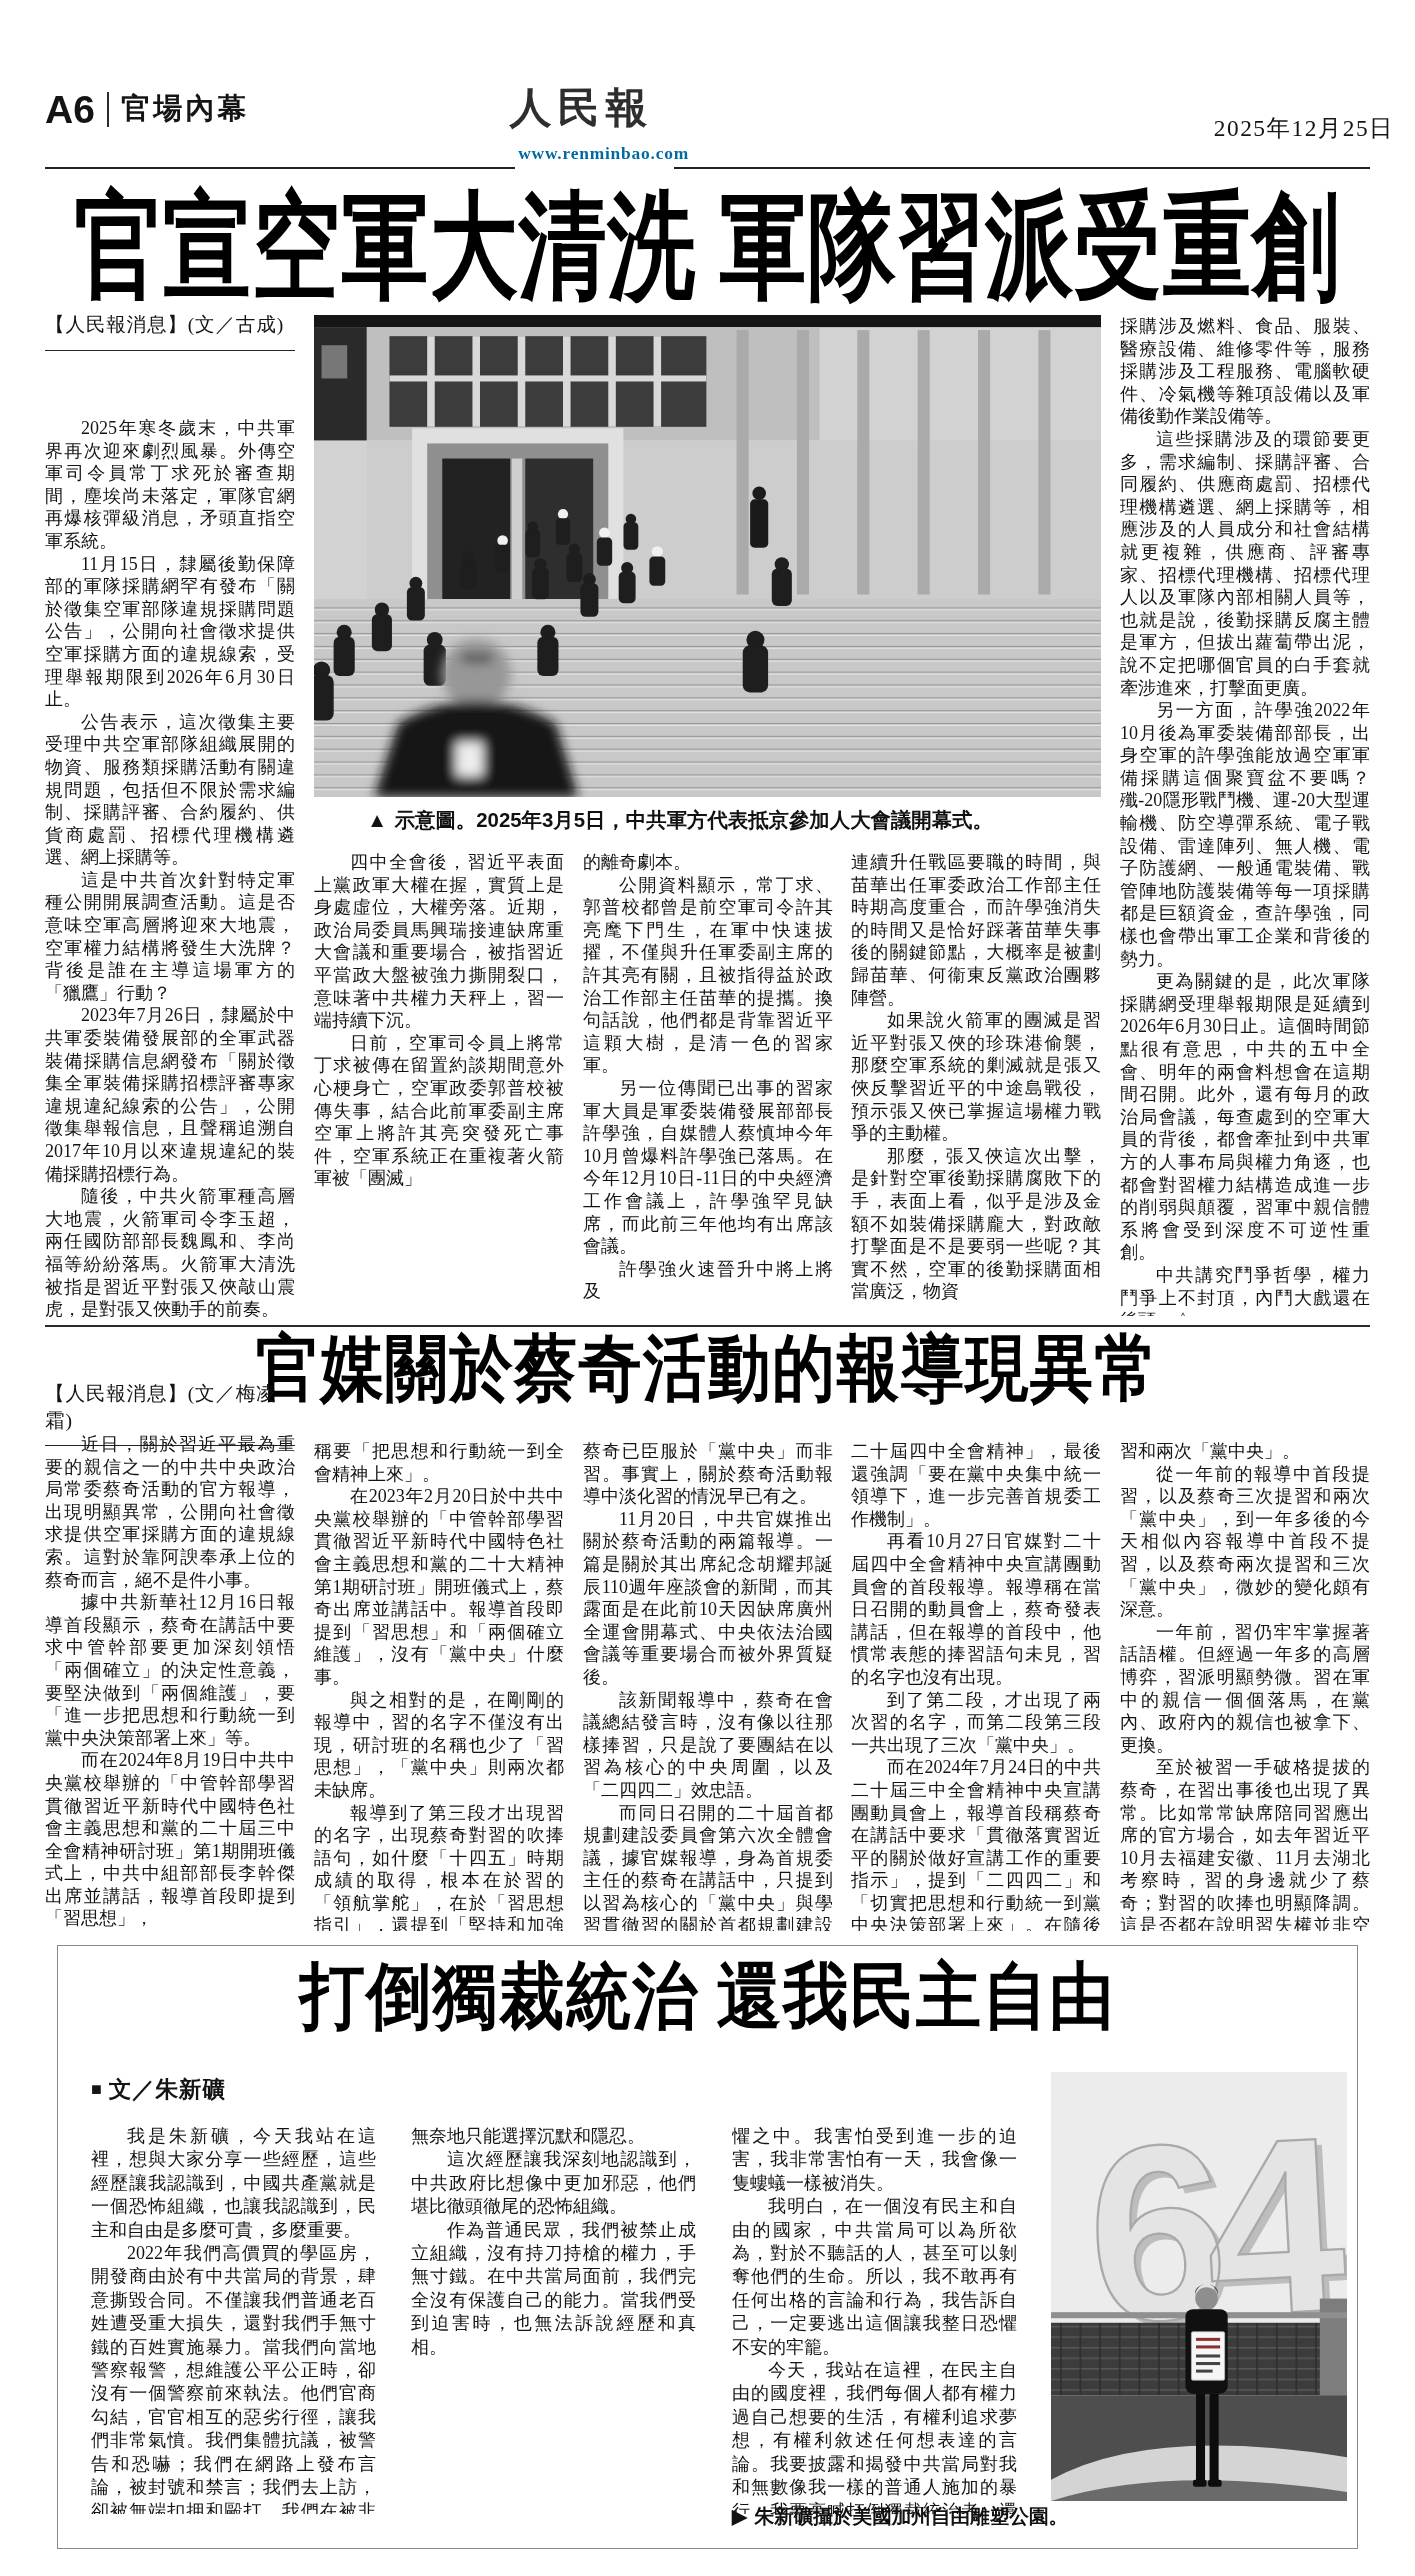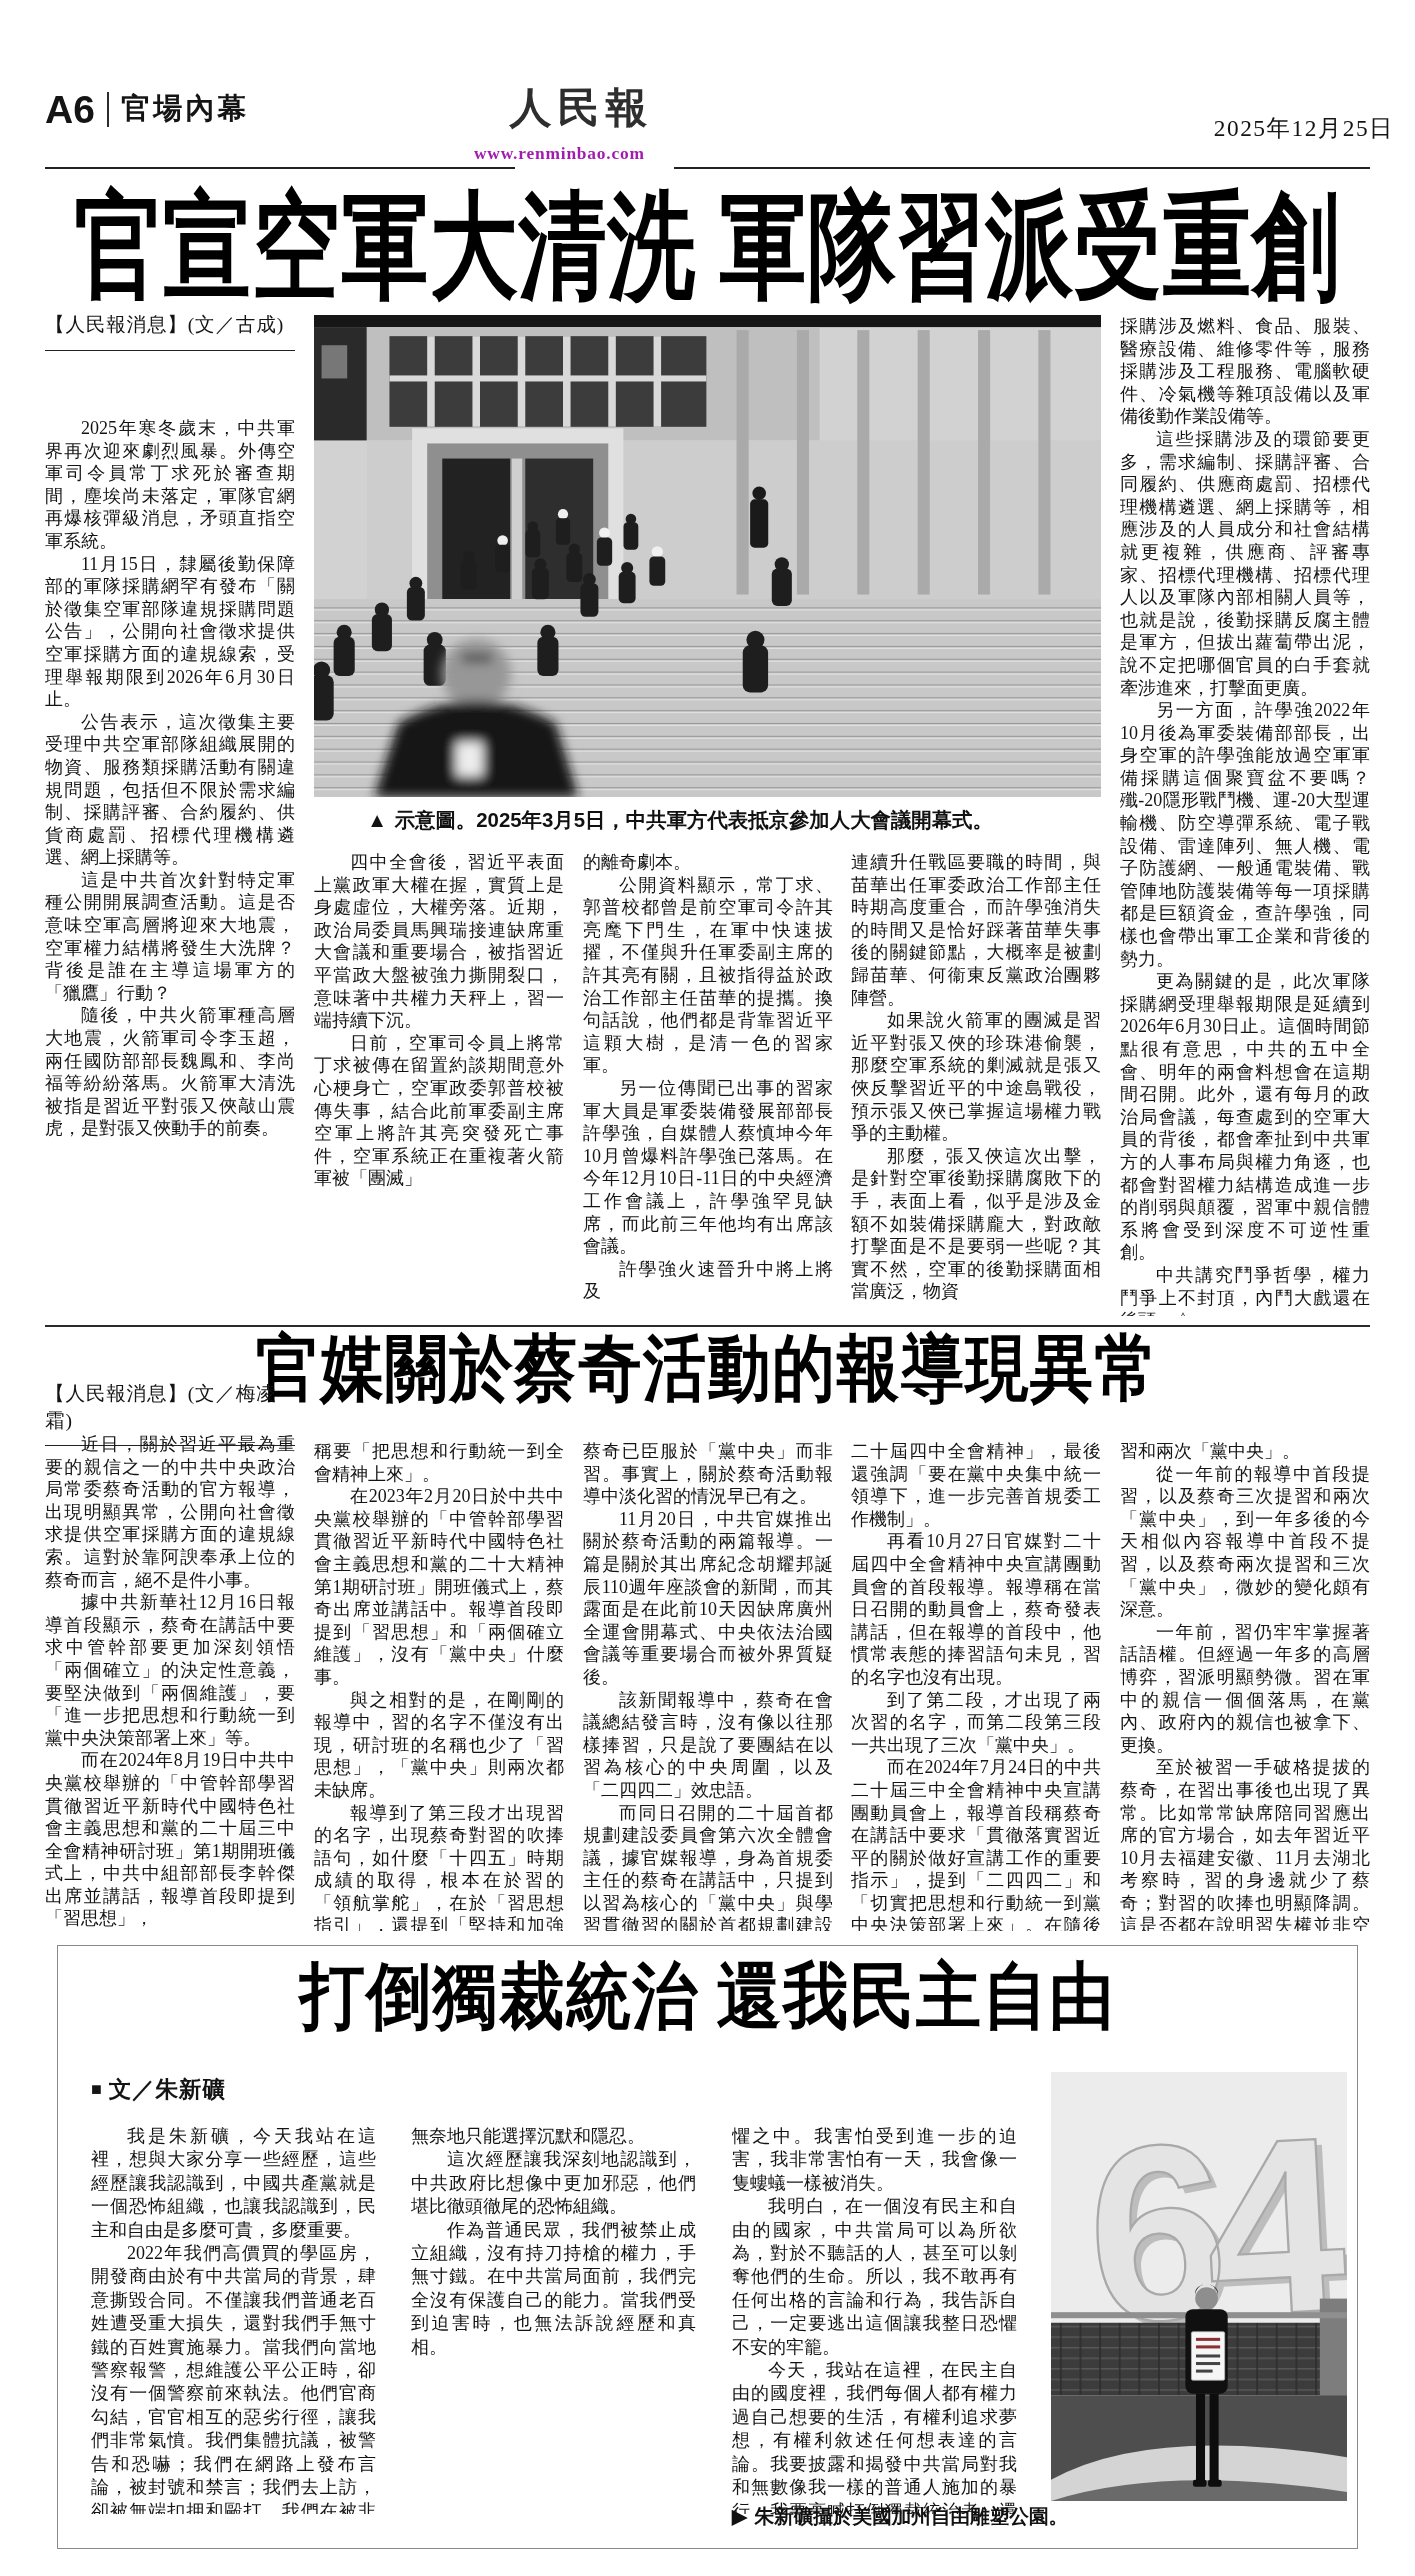--- a/index.html
+++ b/index.html
@@ -8,22 +8,22 @@
   
   .hdr-left{position:absolute;left:45px;top:89px;display:flex;align-items:center;}
   .hdr-edition{font-family:"Liberation Sans",sans-serif;font-weight:bold;font-size:39px;line-height:1;}
   .hdr-vbar{width:2.3px;height:35px;background:#2c2c2c;margin:0 12px;}
   .hdr-section{font-size:29px;font-weight:bold;letter-spacing:3px;}
   .hdr-rule{position:absolute;top:167px;height:2.3px;background:#222;}
   #hdr-rule-l{left:45px;width:470px;}
   #hdr-rule-r{left:674px;width:696px;}
   .masthead{position:absolute;left:489px;top:85px;width:185px;text-align:center;
             font-weight:900;font-size:42px;letter-spacing:6px;color:#2e2e2e;line-height:1.1;}
-  .site{position:absolute;left:474px;top:143px;width:215px;text-align:left;
-        font-weight:bold;font-size:17.4px;letter-spacing:0.8px;color:#a21caf;}
+  .site{position:absolute;left:474px;top:143px;width:215px;text-align:right;
+        font-weight:bold;font-size:17.4px;letter-spacing:0.8px;color:#0369a1;}
   .hdr-date{position:absolute;right:45px;top:112px;font-size:23.4px;letter-spacing:1.5px;}
   
   .headline{position:absolute;text-align:center;font-weight:900;line-height:1;color:#000;
             transform-origin:top center;white-space:nowrap;}
   #a1-headline{left:45px;top:190px;width:1325px;font-size:88px;transform:scaleY(1.32);letter-spacing:0.8px;}
   #a2-headline{left:45px;top:1333px;width:1325px;font-size:63px;transform:scaleY(1.15);letter-spacing:1.5px;}
   #a3-headline{left:58px;top:1961px;width:1299px;font-size:65px;transform:scaleY(1.12);letter-spacing:1.5px;}
   
   .byline{position:absolute;font-size:19.6px;letter-spacing:0.8px;}
   #a1-byline{left:45px;top:311px;width:250px;padding-bottom:12px;border-bottom:1.5px solid #222;}
@@ -173,20 +173,21 @@
   </div>
   <div class="caption" id="a1-caption">
     <span class="cap-marker">▲</span><span>示意圖。2025年3月5日，中共軍方代表抵京參加人大會議開幕式。</span>
   </div>
 
   <div class="col" id="a1c1">
       <p>2025年寒冬歲末，中共軍界再次迎來劇烈風暴。外傳空軍司令員常丁求死於審查期間，塵埃尚未落定，軍隊官網再爆核彈級消息，矛頭直指空軍系統。</p>
       <p>11月15日，隸屬後勤保障部的軍隊採購網罕有發布「關於徵集空軍部隊違規採購問題公告」，公開向社會徵求提供空軍採購方面的違規線索，受理舉報期限到2026年6月30日止。</p>
       <p>公告表示，這次徵集主要受理中共空軍部隊組織展開的物資、服務類採購活動有關違規問題，包括但不限於需求編制、採購評審、合約履約、供貨商處罰、招標代理機構遴選、網上採購等。</p>
       <p>這是中共首次針對特定軍種公開開展調查活動。這是否意味空軍高層將迎來大地震，空軍權力結構將發生大洗牌？背後是誰在主導這場軍方的「獵鷹」行動？</p>
+      <p>2023年7月26日，隸屬於中共軍委裝備發展部的全軍武器裝備採購信息網發布「關於徵集全軍裝備採購招標評審專家違規違紀線索的公告」，公開徵集舉報信息，且聲稱追溯自2017年10月以來違規違紀的裝備採購招標行為。</p>
       <p>隨後，中共火箭軍種高層大地震，火箭軍司令李玉超，兩任國防部部長魏鳳和、李尚福等紛紛落馬。火箭軍大清洗被指是習近平對張又俠敲山震虎，是對張又俠動手的前奏。</p>
     </div>
   <div class="col" id="a1c2">
       <p>四中全會後，習近平表面上黨政軍大權在握，實質上是身處虛位，大權旁落。近期，政治局委員馬興瑞接連缺席重大會議和重要場合，被指習近平當政大盤被強力撕開裂口，意味著中共權力天秤上，習一端持續下沉。</p>
       <p>日前，空軍司令員上將常丁求被傳在留置約談期間意外心梗身亡，空軍政委郭普校被傳失事，結合此前軍委副主席空軍上將許其亮突發死亡事件，空軍系統正在重複著火箭軍被「團滅」</p>
     </div>
   <div class="col" id="a1c3">
       <p class="cont">的離奇劇本。</p>
       <p>公開資料顯示，常丁求、郭普校都曾是前空軍司令許其亮麾下門生，在軍中快速拔擢，不僅與升任軍委副主席的許其亮有關，且被指得益於政治工作部主任苗華的提攜。換句話說，他們都是背靠習近平這顆大樹，是清一色的習家軍。</p>
       <p>另一位傳聞已出事的習家軍大員是軍委裝備發展部部長許學強，自媒體人蔡慎坤今年10月曾爆料許學強已落馬。在今年12月10日-11日的中央經濟工作會議上，許學強罕見缺席，而此前三年他均有出席該會議。</p>

